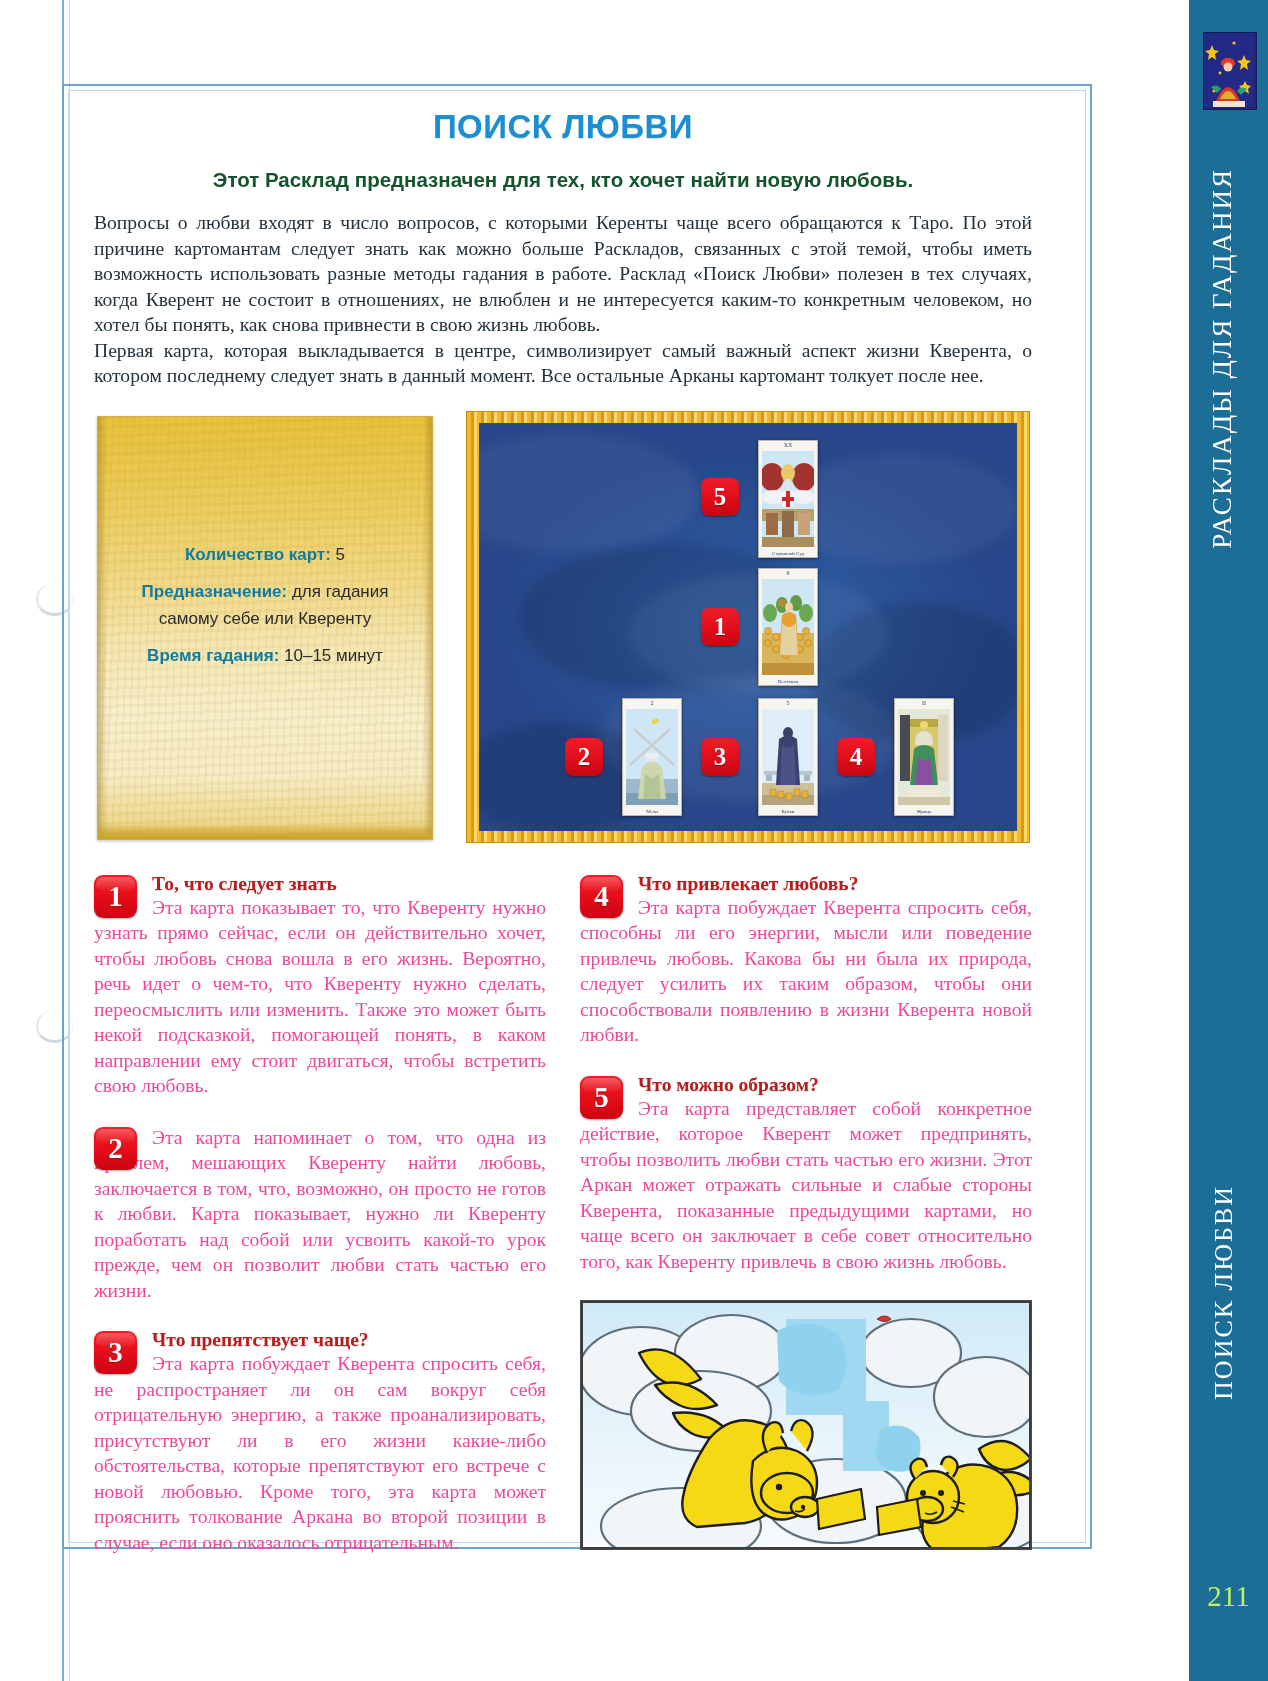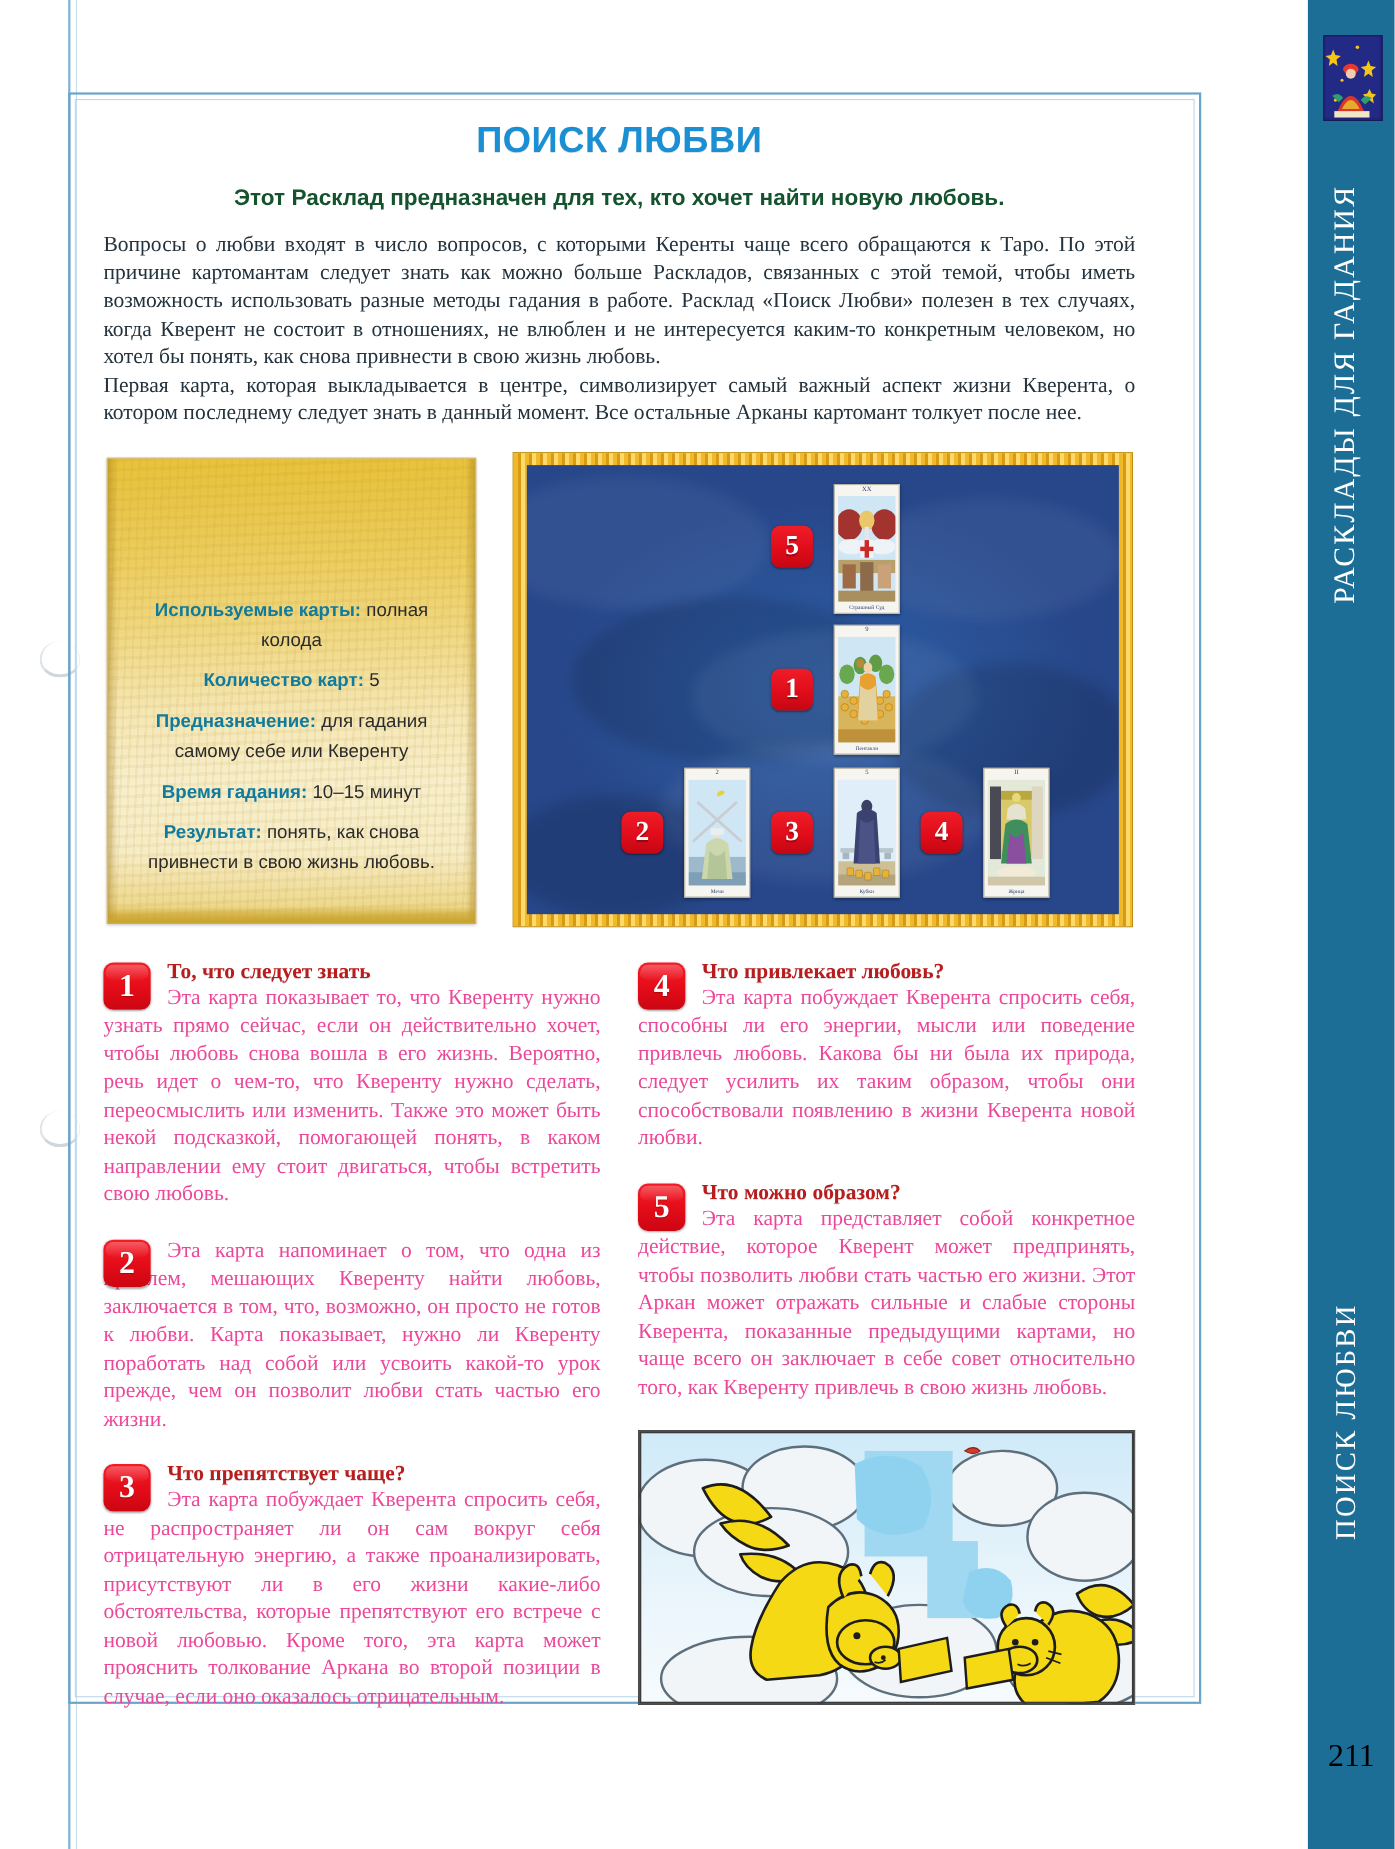--- a/index.html
+++ b/index.html
@@ -108,21 +108,21 @@
     left: 20px;
     font-size: 26px;
     font-weight: 400;
   }
   .page-number {
     position: absolute;
     left: 0;
     right: 0;
     top: 1580px;
     text-align: center;
-    color: #000000;
+    color: #bef264;
     font-size: 29px;
     font-family: "Liberation Serif", serif;
   }
 
   
   .content {
     position: absolute;
     left: 94px;
     top: 100px;
     width: 938px;
@@ -427,33 +427,27 @@
     </div>
 
     <div class="media-row">
 
       <div class="parchment">
         <div class="parchment-edge-l"></div>
         <div class="parchment-edge-r"></div>
         <div class="parchment-edge-b"></div>
         <div class="info-list">
           <div class="row">
-            <span class="lbl">Используемые карты:</span><span> полная колода</span>
-          </div>
-          <div class="row">
             <span class="lbl">Количество карт:</span><span> 5</span>
           </div>
           <div class="row">
             <span class="lbl">Предназначение:</span><span> для гадания самому себе или Кверенту</span>
           </div>
           <div class="row">
             <span class="lbl">Время гадания:</span><span> 10–15 минут</span>
-          </div>
-          <div class="row">
-            <span class="lbl">Результат:</span><span> понять, как снова привнести в свою жизнь любовь.</span>
           </div>
         </div>
       </div>
 
       <div class="cloth-wrap">
         <div class="cloth-fringe"></div>
         <div class="cloth">
           <div class="fold" style="left:-40px;top:10px;width:260px;height:120px;"></div>
           <div class="fold dark" style="left:40px;top:120px;width:300px;height:150px;"></div>
           <div class="fold" style="left:300px;top:30px;width:240px;height:110px;"></div>

